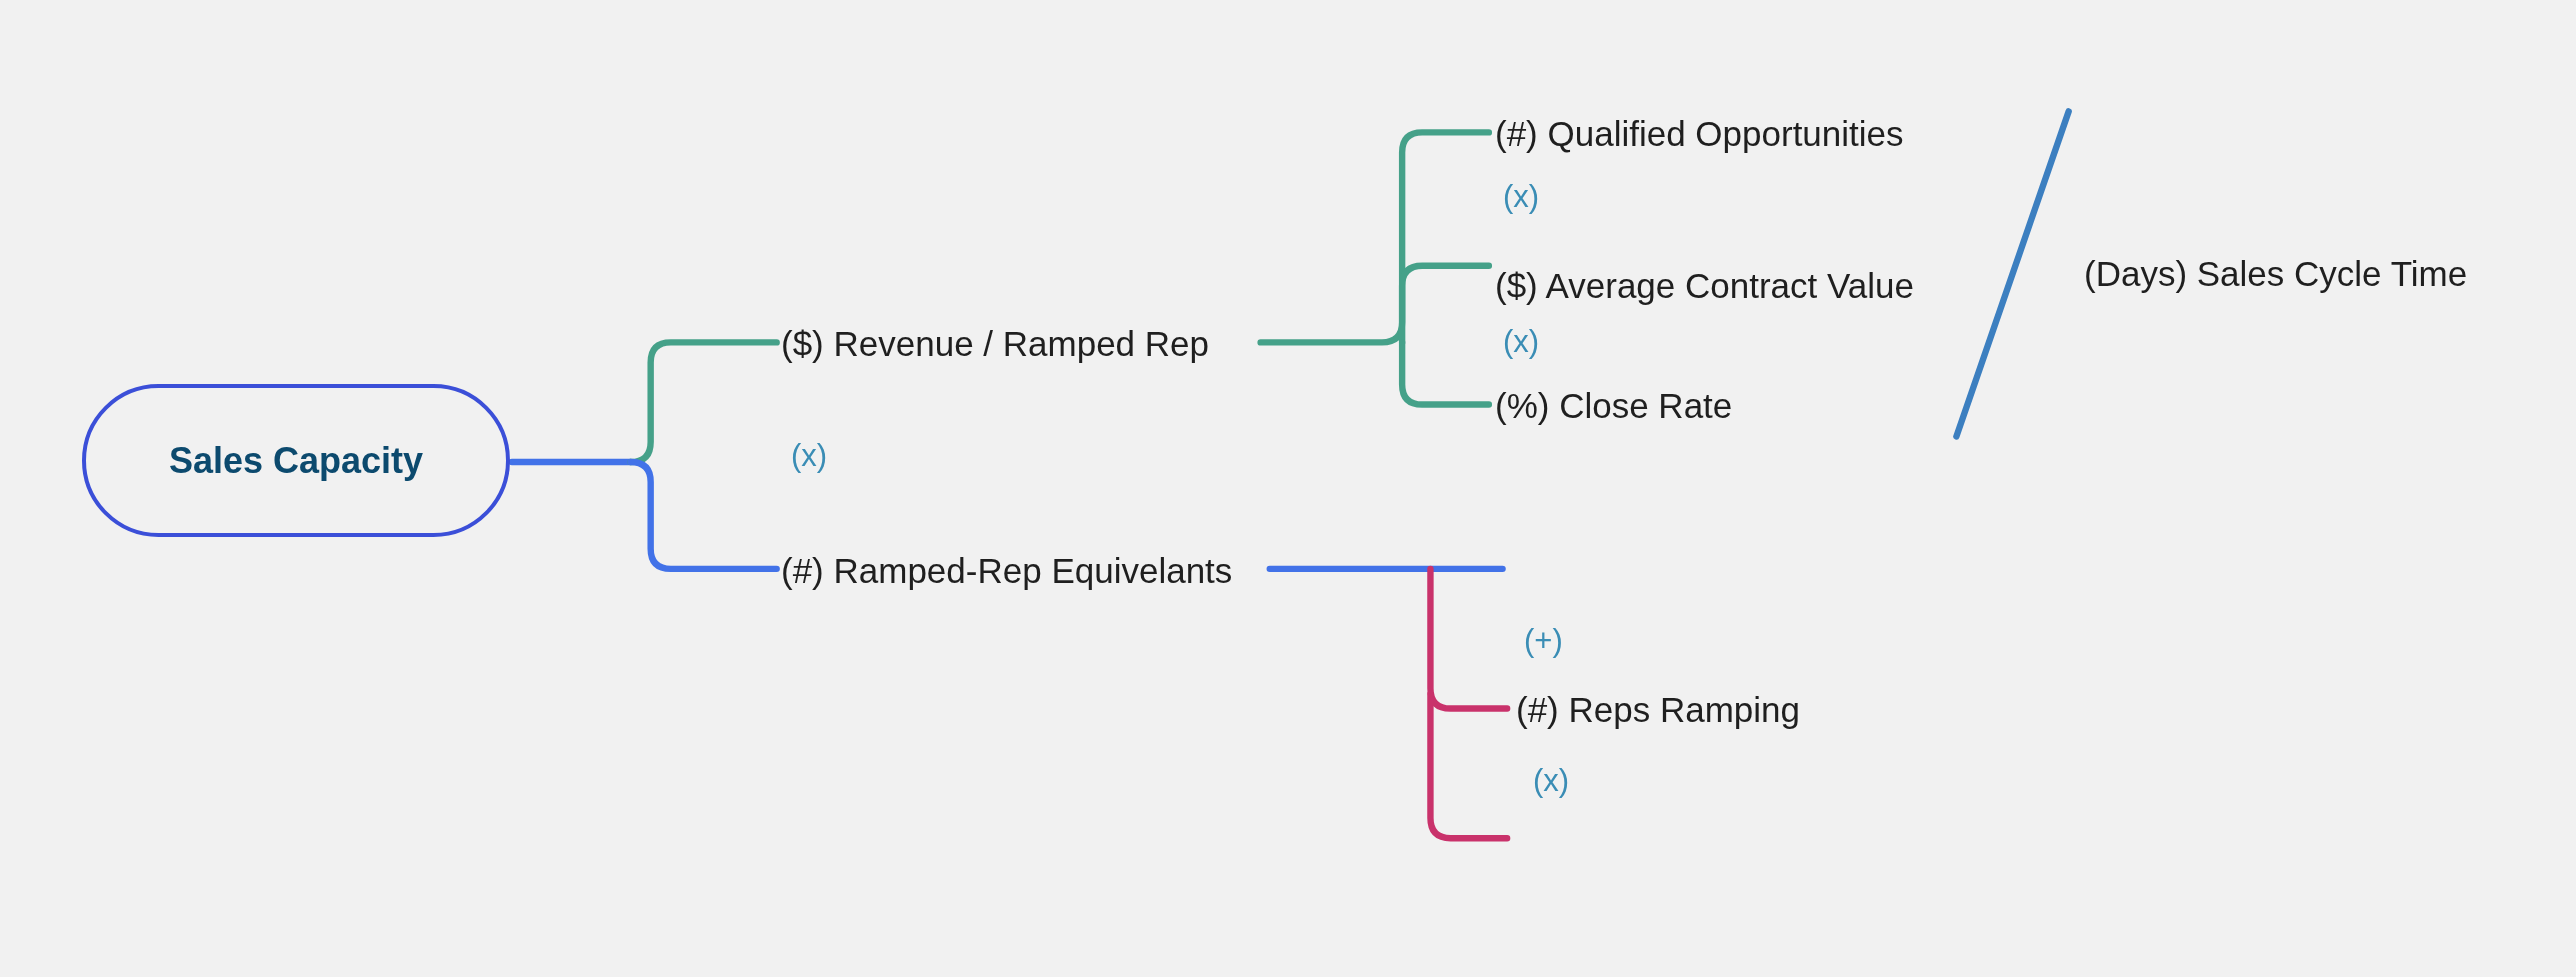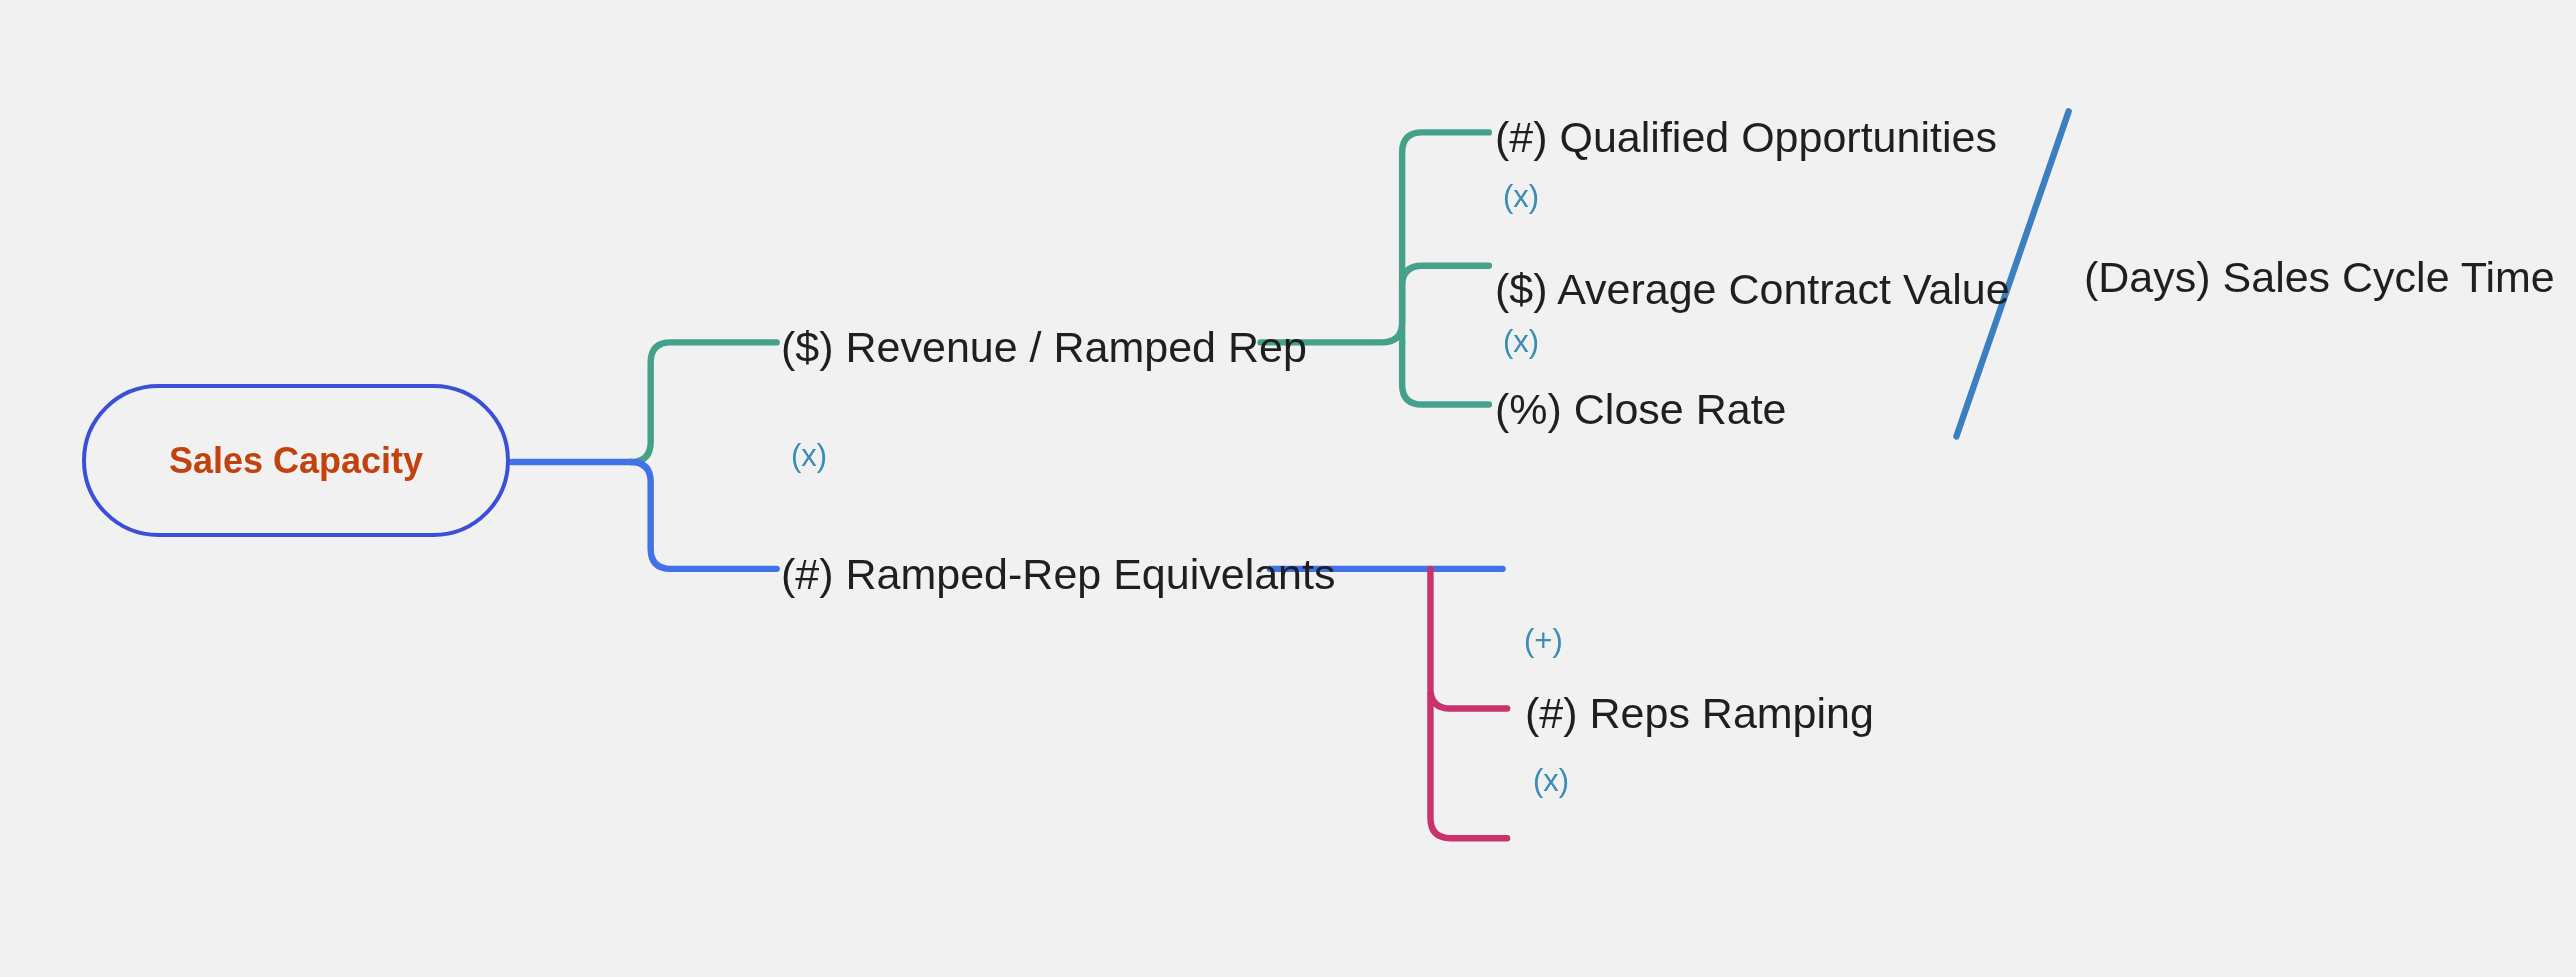--- a/index.html
+++ b/index.html
@@ -19,21 +19,21 @@
     position: absolute;
     left: 0;
     top: 0;
     width: 2576px;
     height: 977px;
     pointer-events: none;
   }
   .node-label {
     position: absolute;
     font-family: "Liberation Sans", sans-serif;
-    font-size: 43px;
+    font-size: 35px;
     font-weight: 400;
     color: #1f1f1f;
     white-space: nowrap;
     line-height: 1;
   }
   .op-label {
     position: absolute;
     font-family: "Liberation Sans", sans-serif;
     font-size: 31px;
     font-weight: 400;
@@ -52,21 +52,21 @@
     border-radius: 77px;
     background: #f1f1f1;
     display: flex;
     align-items: center;
     justify-content: center;
   }
   .root-node-text {
     font-family: "Liberation Sans", sans-serif;
     font-size: 36px;
     font-weight: 700;
-    color: #c2410c;
+    color: #0c4a6e;
     white-space: nowrap;
   }
 </style>
 </head>
 <body>
 
 <div id="canvas">
 
   <svg id="wires" viewBox="0 0 2820 1070" width="2576" height="977" xmlns="http://www.w3.org/2000/svg" fill="none" stroke-linecap="round" stroke-linejoin="round">
 
@@ -104,21 +104,21 @@
 
   <div class="node-label" style="left:1495px; top:249px;margin-top:19px;">($) Average Contract Value</div>
 
   <div class="op-label" style="left:1503px; top:326px;">(x)</div>
 
   <div class="node-label" style="left:1495px; top:388px;">(%) Close Rate</div>
 
 
   <div class="op-label" style="left:1524px; top:625px;">(+)</div>
 
-  <div class="node-label" style="left:1516px; top:692px;margin-left:9px;">(#) Reps Ramping</div>
+  <div class="node-label" style="left:1516px; top:692px;">(#) Reps Ramping</div>
 
   <div class="op-label" style="left:1533px; top:765px;">(x)</div>
 
 
   <div class="node-label" style="left:2063px; top:256px;margin-left:21px;">(Days) Sales Cycle Time</div>
 
 </div>
 
 
 </body></html>

